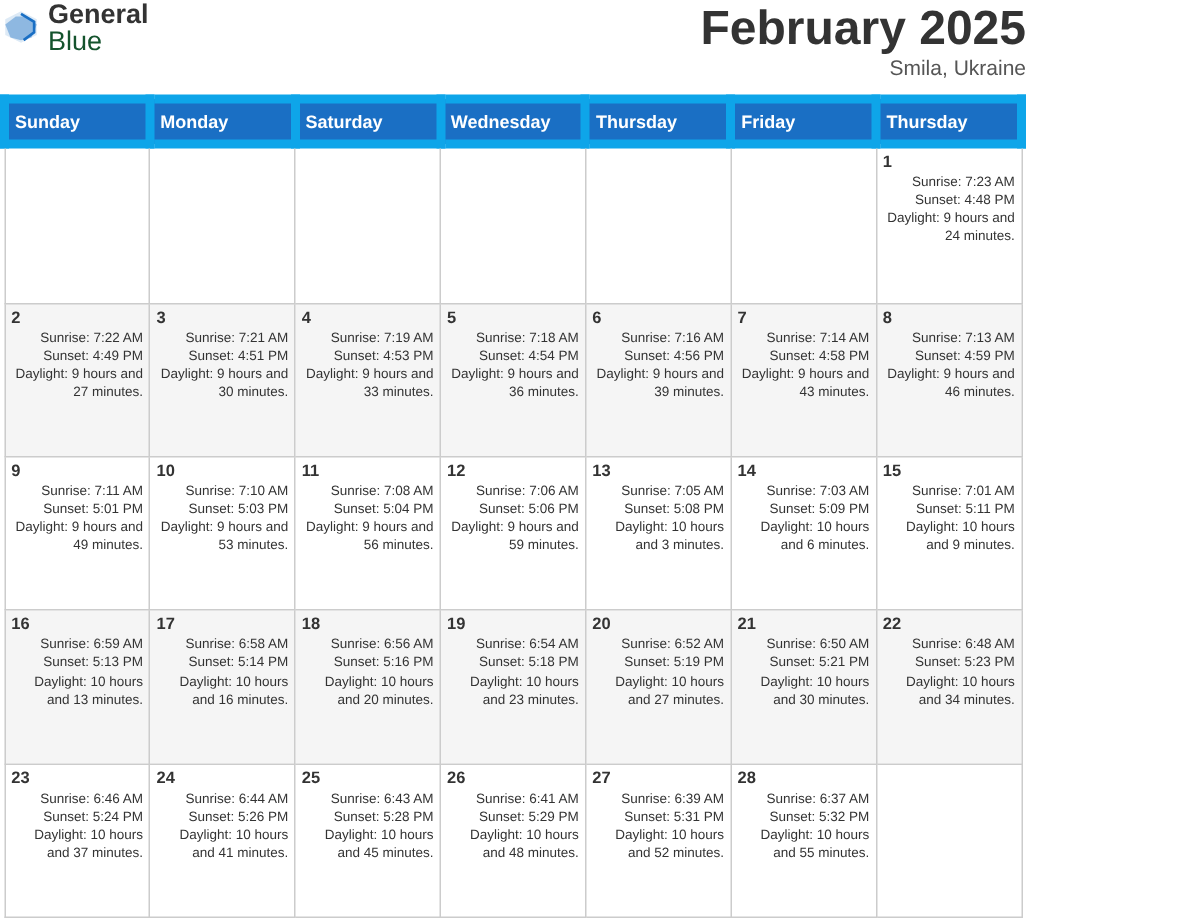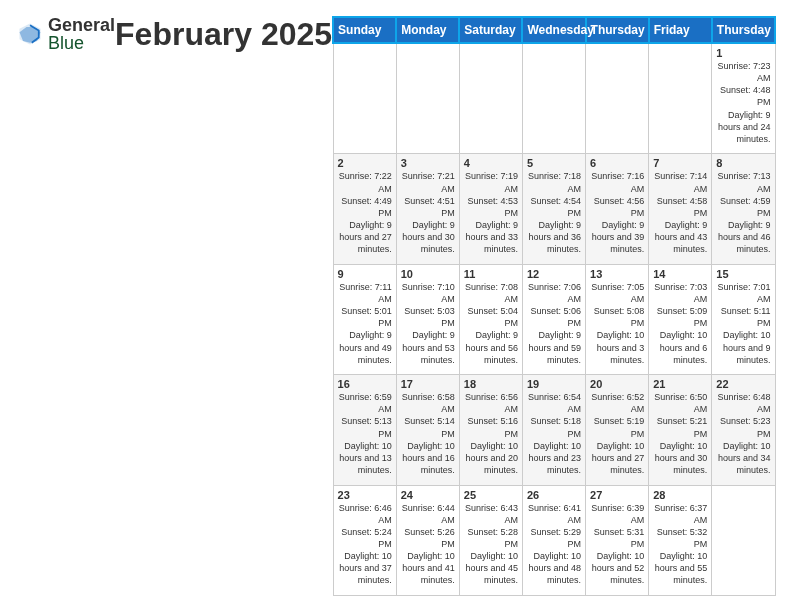--- a/index.html
+++ b/index.html
@@ -4,25 +4,24 @@
   <style>
     * { margin: 0; padding: 0; box-sizing: border-box; }
     body {
       font-family: Arial, sans-serif;
       background: #fff;
       width: 792px;
       height: 612px;
       overflow: hidden;
     }
     .page {
-      width: 792px;
+      width: 684px;
       height: 612px;
-      padding: 16px;
-      display: flex;
-      flex-direction: row;
+      display: flex;
+      flex-direction: column;
     }
     .header {
       display: flex;
       justify-content: space-between;
       align-items: flex-start;
       margin-bottom: 10px;
     }
     .logo {
       display: flex;
       align-items: center;
@@ -67,21 +66,21 @@
       width: 100%;
       table-layout: fixed;
     }
     .calendar th {
       background: #1a6fc4;
       color: #fff;
       font-size: 12px;
       font-weight: bold;
       padding: 5px 4px;
       text-align: left;
-      border: 2px solid #0ea5e9;
+      border: 6px solid #0ea5e9;
     }
     .calendar td {
       border: 1px solid #ccc;
       vertical-align: top;
       padding: 3px 4px;
       font-size: 9.5px;
       color: #333;
       background: #fff;
     }
     .calendar tr:nth-child(even) td {
@@ -114,20 +113,21 @@
         <path d="M20 8 L28 14 L24 24 L16 26 L8 24 L4 14 L12 8 Z" fill="#1a6fc4" opacity="0.4"></path>
         <path d="M16 6 L26 12 L26 20 L18 26" fill="none" stroke="#1a6fc4" stroke-width="2"></path>
       </svg>
       <div class="logo-text">
         <span class="logo-general">General</span>
         <span class="logo-blue">Blue</span>
       </div>
     </div>
     <div class="title-block">
       <div class="month-title">February 2025</div>
+      <div class="location">Smila, Ukraine</div>
     </div>
   </div>
 
   <table class="calendar">
     <thead>
       <tr>
         <th>Sunday</th>
         <th>Monday</th>
         <th>Saturday</th>
         <th>Wednesday</th>

